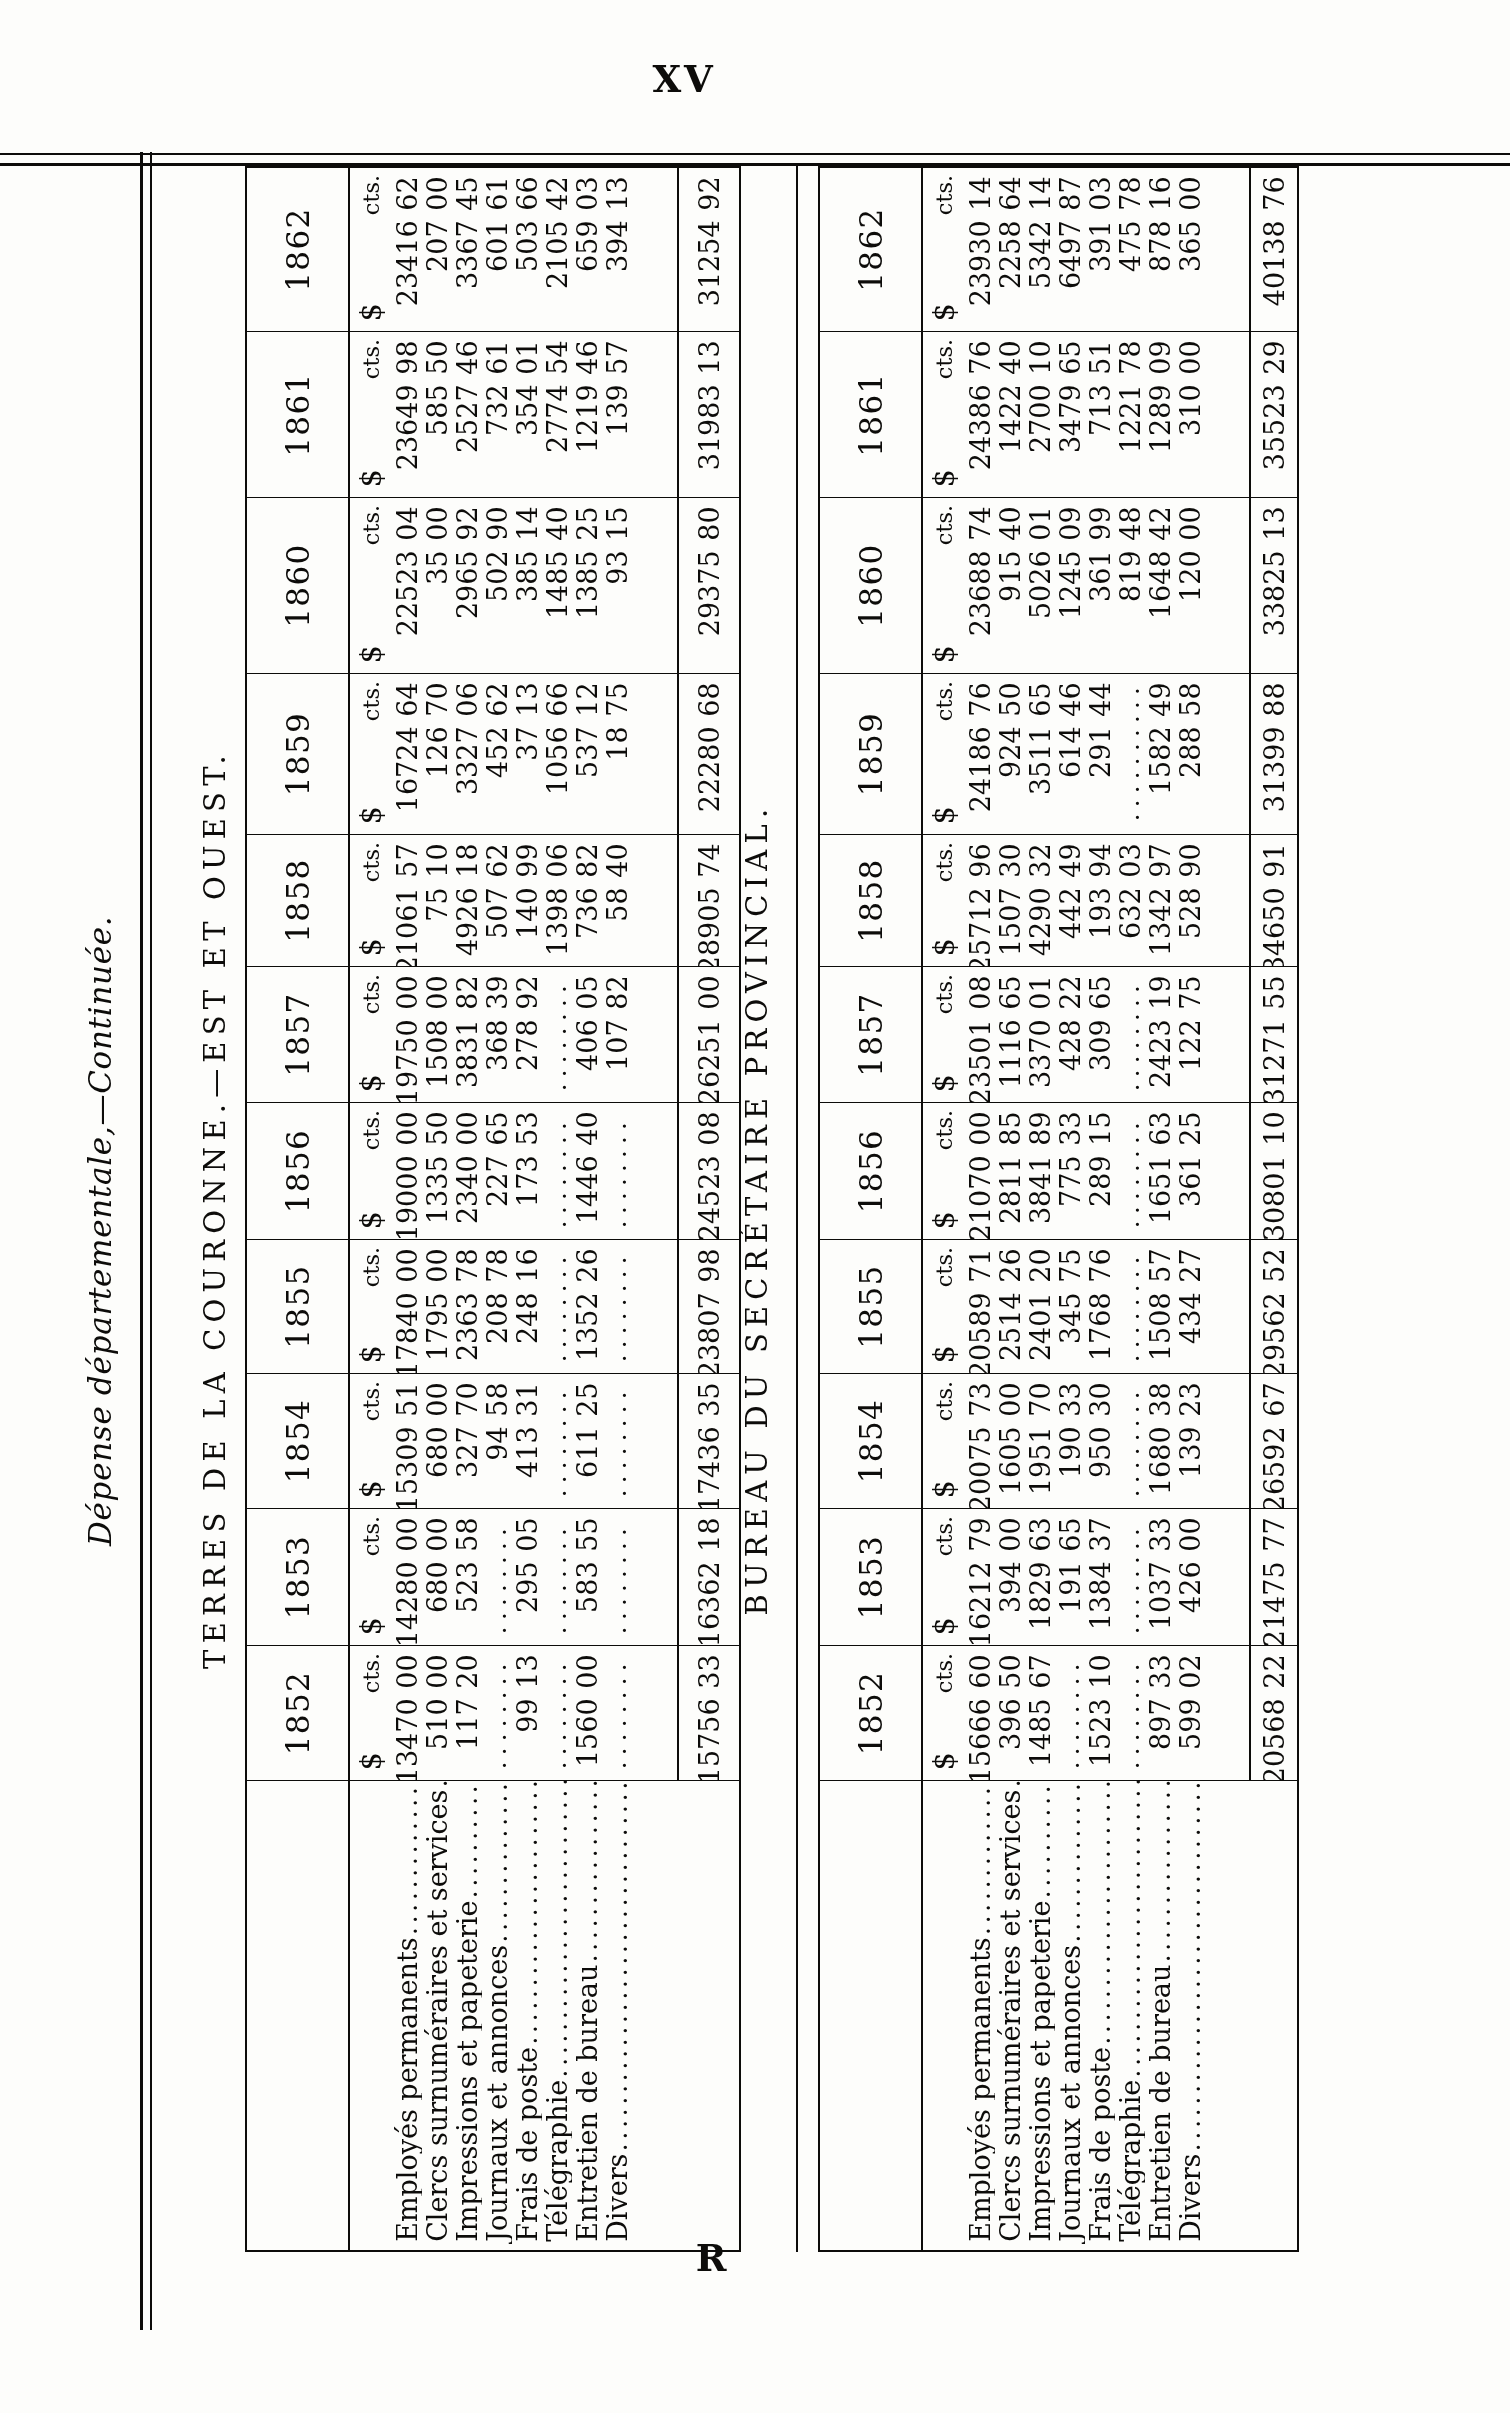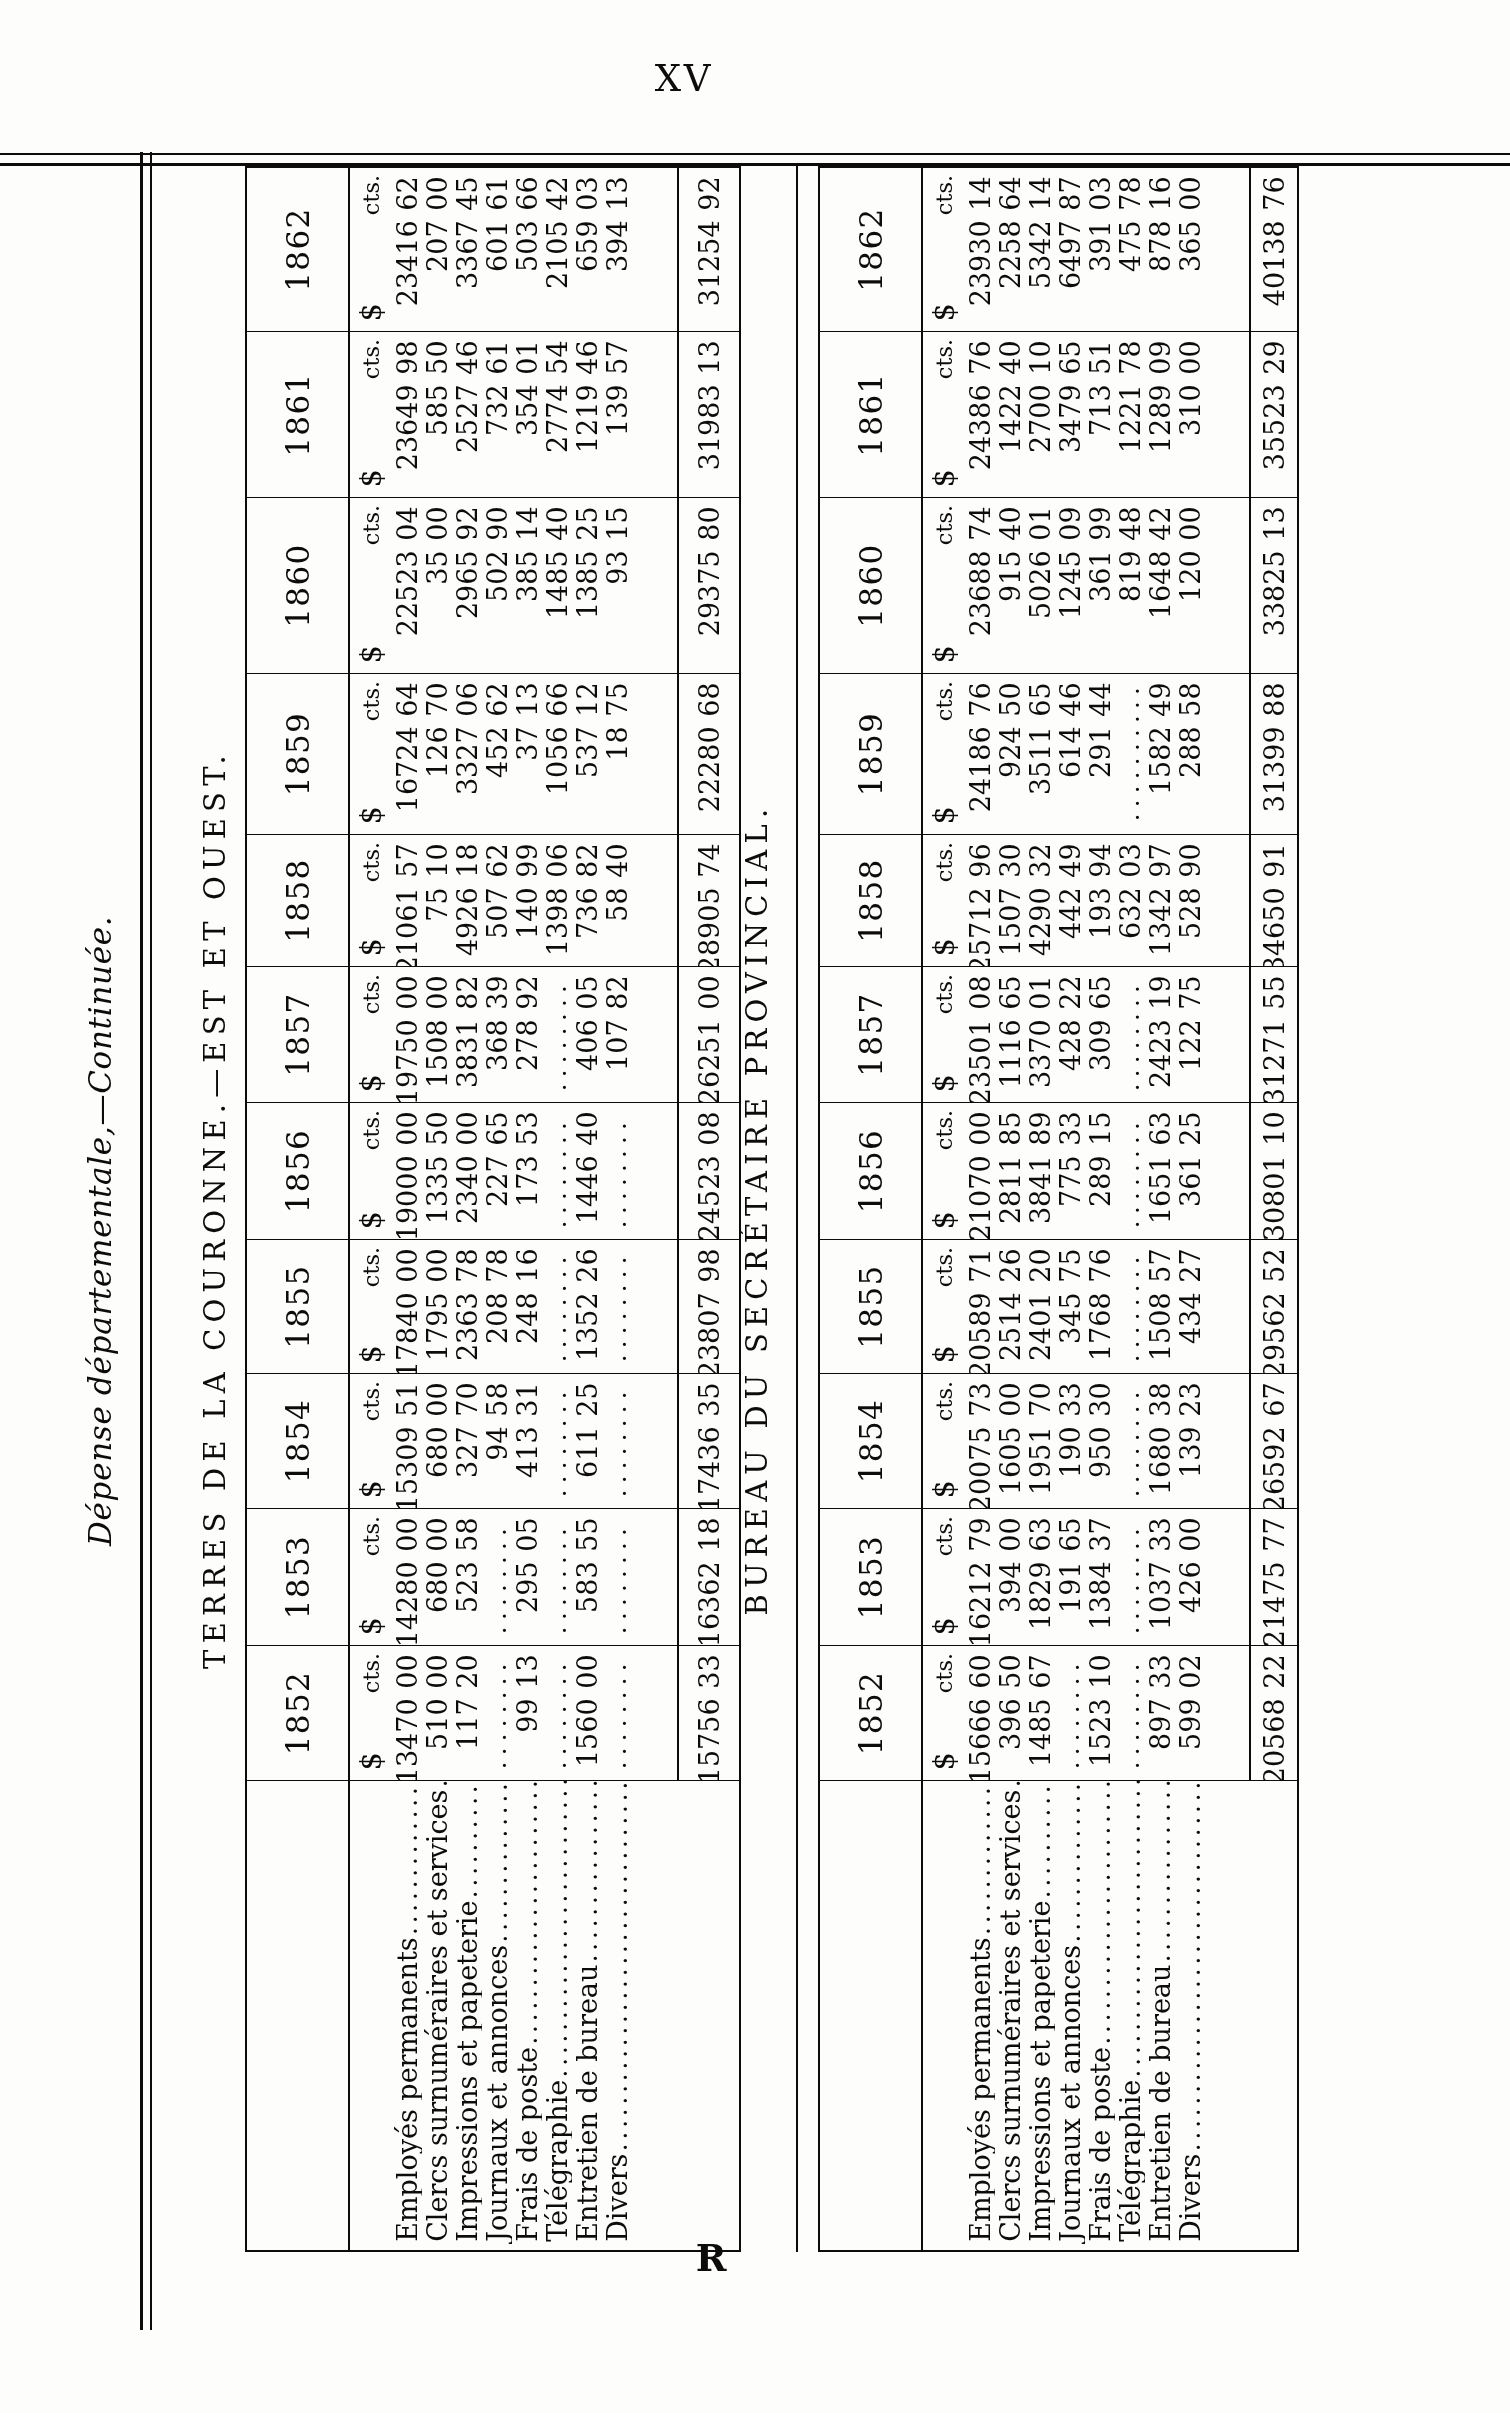--- a/index.html
+++ b/index.html
@@ -3,21 +3,21 @@
 <meta charset="utf-8">
 <style>
   html,body { margin:0; padding:0; background:#e8e6e0; }
   .sheet {
     position:relative; width:1510px; height:2413px;
     background:#fdfdfb; overflow:hidden; color:#0d0c0a;
     font-family:"DejaVu Serif","Liberation Serif",serif;
   }
   .pagenum {
     position:absolute; left:636px; top:57px; width:96px;
-    text-align:center; font-size:37px; font-weight:normal; letter-spacing:2.7px;
+    text-align:center; font-size:37px; font-weight:bold; letter-spacing:2.7px;
   }
   .sigmark {
     position:absolute; left:670px; top:2236px; width:82px;
     text-align:center; font-size:37px; font-weight:bold;
   }
   
   .land {
     position:absolute; left:0; top:0; width:2413px; height:1510px;
     transform-origin:0 0; transform:translateY(2413px) rotate(-90deg);
   }

